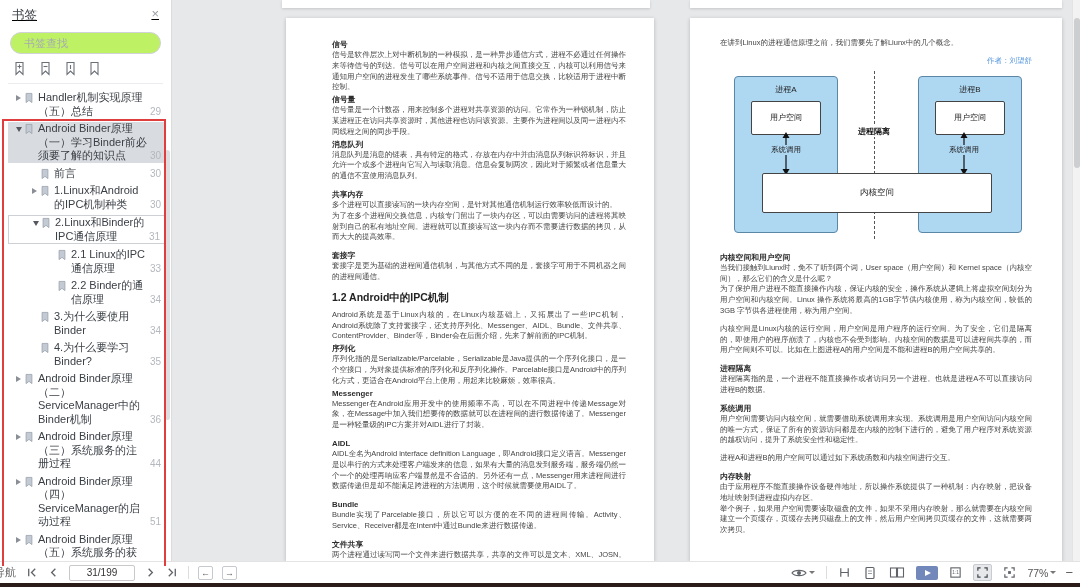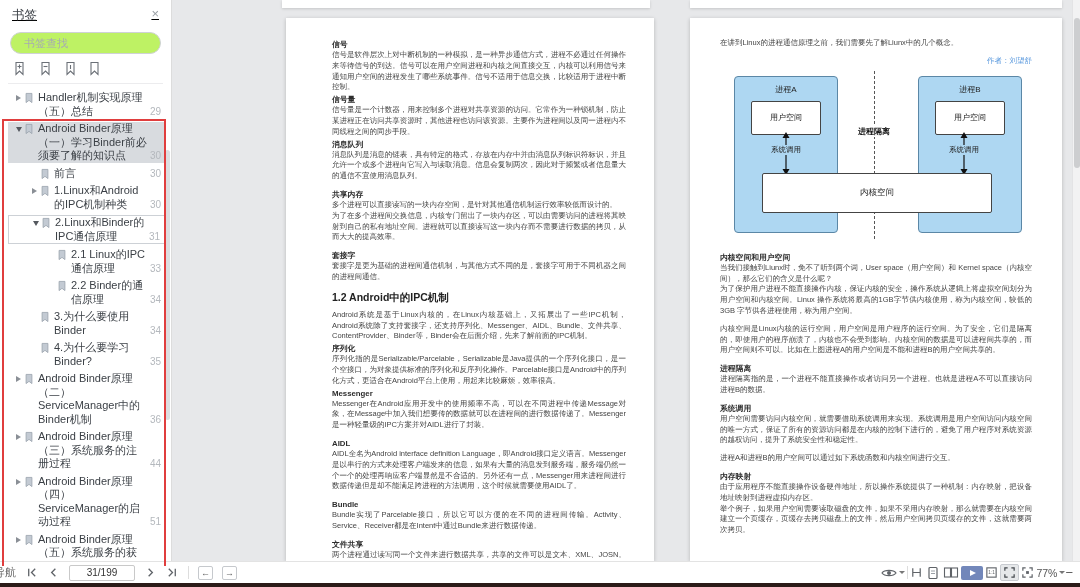--- a/index.html
+++ b/index.html
@@ -67,21 +67,21 @@
   .main-scrollbar .thumb { position:absolute; top:18px; left:1px; width:6px; height:150px; background:#cdced0; border-radius:3px; }
 
   
   .bottombar { position:absolute; left:0; right:0; top:561px; height:22px; background:#fff; border-top:1px solid #e3e3e3; display:flex; align-items:center; font-size:11px; color:#555; }
   .bb-left { display:flex; align-items:center; gap:9px; }
   .nav-label { margin-left:-6px; font-size:11px; color:#666; white-space:nowrap; }
   .page-input { width:66px; height:16px; border:1px solid #c9c9c9; border-radius:2px; text-align:center; font-size:10px; color:#333; outline:none; }
   .navbtn { display:flex; align-items:center; cursor:pointer; }
   .vdiv { width:1px; height:13px; background:#ddd; }
   .histbtn { width:15px; height:14px; border:1px solid #c6c9cd; border-radius:2px; display:flex; align-items:center; justify-content:center; font-size:9px; color:#666; cursor:pointer; }
-  .bb-right { margin-left:auto; display:flex; align-items:center; padding-right:7px; }
+  .bb-right { margin-left:auto; display:flex; align-items:center; gap:9px; padding-right:7px; }
   .caret { width:0; height:0; border-top:3.5px solid #777; border-left:3px solid transparent; border-right:3px solid transparent; margin-left:2px; }
   .ibtn { display:flex; align-items:center; cursor:pointer; padding:1px 2px; }
   .ibtn.pressed { background:#e6e8ea; border:1px solid #c8cbd0; border-radius:2px; }
   .playbtn { width:22px; height:14px; border-radius:2px; display:flex; align-items:center; justify-content:center; cursor:pointer; }
   .playbtn .tri { width:0; height:0; border-left:6px solid #fff; border-top:3.5px solid transparent; border-bottom:3.5px solid transparent; margin-left:1px; }
   .zoom-group { display:flex; align-items:center; cursor:pointer; }
   .zoom-text { font-size:10.5px; color:#555; }
   .minus { font-size:13px; color:#555; cursor:pointer; line-height:10px; }
   .dark-strip { position:absolute; left:0; right:0; bottom:0; height:4px; background:#2b1b18; }
 </style>

